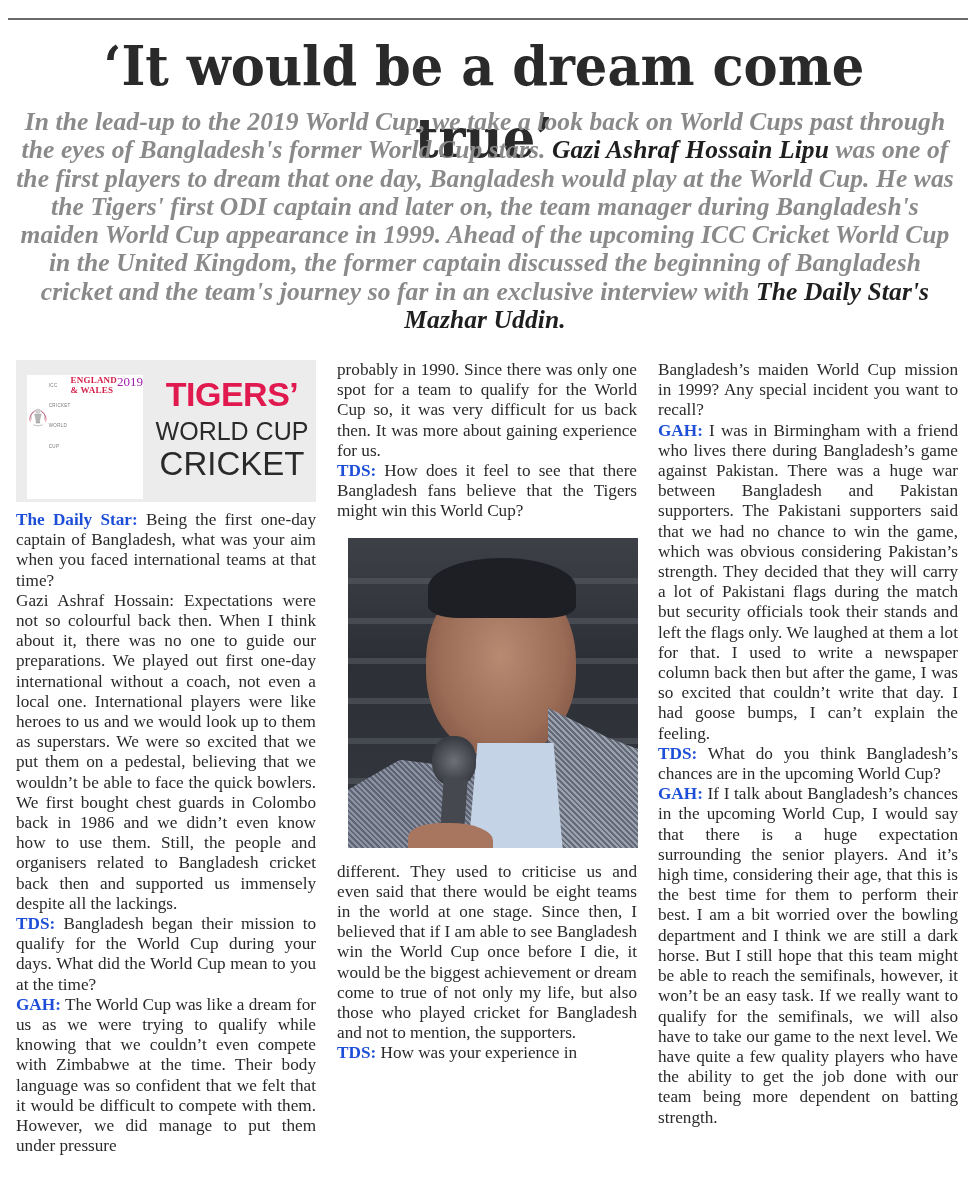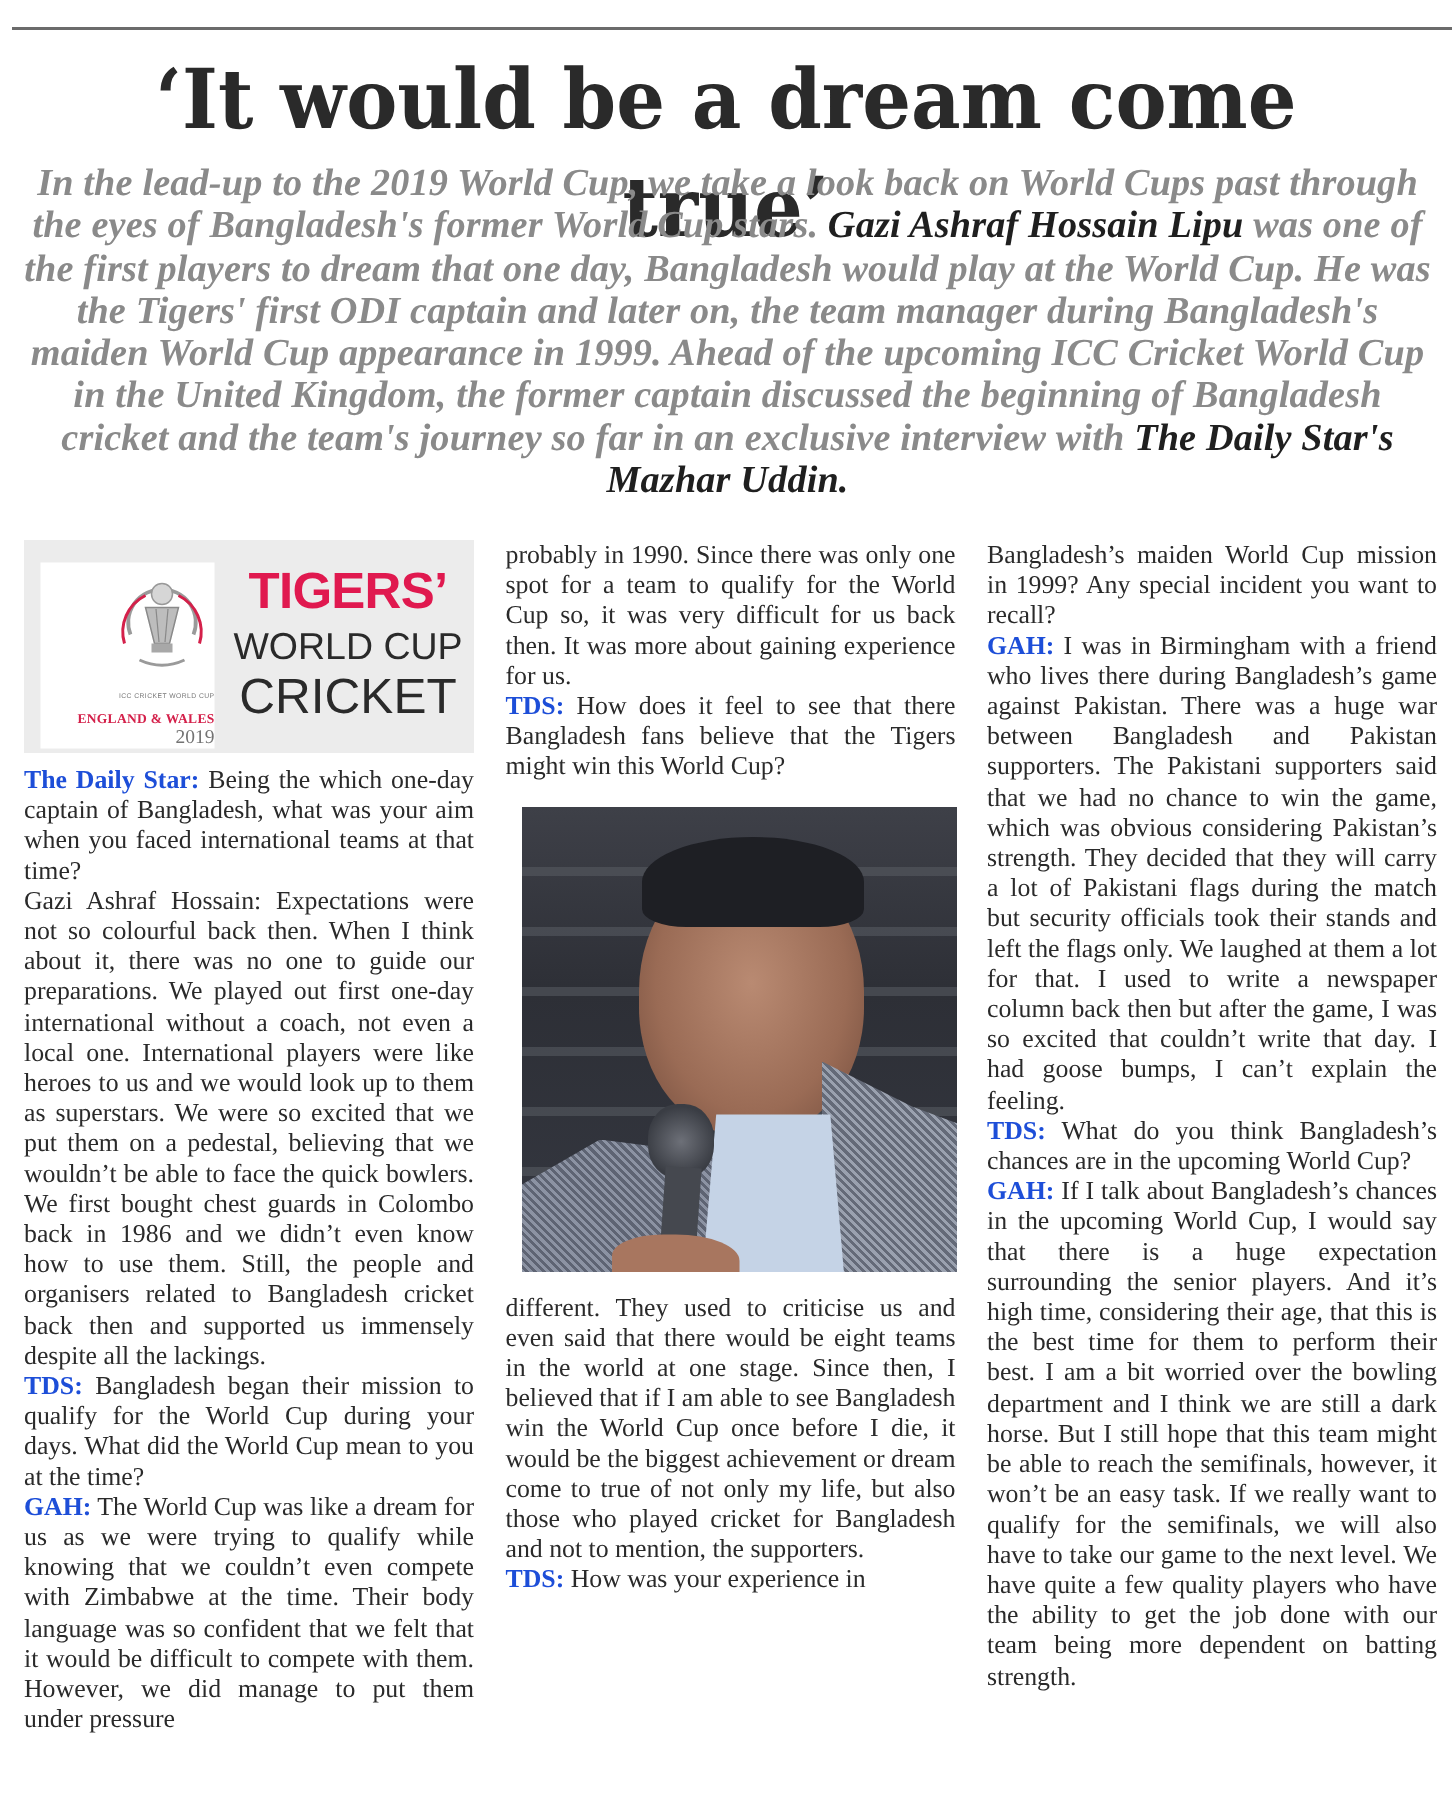--- a/index.html
+++ b/index.html
@@ -29,26 +29,26 @@
     .col1 { left: 16px; width: 300px; }
     .col2 { left: 337px; width: 300px; }
     .col3 { left: 658px; width: 300px; }
 
     .banner {
       position: relative; width: 300px; height: 142px; background: #ececec;
       margin-top: 0; margin-bottom: 8px;
     }
     .logo-box {
       position: absolute; left: 11px; top: 15px; width: 116px; height: 124px; background: #fff;
-      display: flex; flex-direction: column; align-items: flex-end; justify-content: flex-start;
+      display: flex; flex-direction: row; align-items: flex-start; justify-content: flex-start;
     }
     .logo-box svg { margin-top: 8px; }
     .logo-small { font-family: "Liberation Sans", sans-serif; font-size: 4.5px; color: #777; letter-spacing: 0.3px; margin-top: 1px; }
     .logo-eng { font-family: "Liberation Serif", serif; font-size: 9px; color: #d4204a; font-weight: bold; letter-spacing: 0.2px; line-height: 10px; }
-    .logo-year { font-family: "Liberation Serif", serif; font-size: 13px; color: #737373; line-height: 13px; }
+    .logo-year { font-family: "Liberation Serif", serif; font-size: 13px; color: #a21caf; line-height: 13px; }
     .banner-title {
       position: absolute; left: 136px; top: 14px; width: 160px; text-align: center;
       font-family: "Liberation Sans", sans-serif;
     }
     .tigers { font-size: 34px; font-weight: bold; color: #e0194f; line-height: 40px; letter-spacing: -0.5px; }
     .wc { font-size: 25px; color: #2a2a2a; line-height: 30px; margin-top: 2px; }
     .stripes { font-size: 33px; color: #2a2a2a; line-height: 36px; }
 
     .photo {
       width: 290px; height: 310px; margin: 16px 0 14px 11px; position: relative; overflow: hidden;
@@ -93,21 +93,21 @@
       <div class="logo-small">ICC CRICKET WORLD CUP</div>
       <div class="logo-eng">ENGLAND &amp; WALES</div>
       <div class="logo-year">2019</div>
     </div>
     <div class="banner-title">
       <div class="tigers">TIGERS’</div>
       <div class="wc">WORLD CUP</div>
       <div class="stripes">CRICKET</div>
     </div>
   </div>
-  <p><b>The Daily Star:</b><span> Being the which one-day captain of Bangladesh, what was your aim when you faced international teams at that time?</span></p>
+  <p><b>The Daily Star:</b><span> Being the first one-day captain of Bangladesh, what was your aim when you faced international teams at that time?</span></p>
   <p><span>Gazi Ashraf Hossain: Expectations were not so colourful back then. When I think about it, there was no one to guide our preparations. We played out first one-day international without a coach, not even a local one. International players were like heroes to us and we would look up to them as superstars. We were so excited that we put them on a pedestal, believing that we wouldn’t be able to face the quick bowlers. We first bought chest guards in Colombo back in 1986 and we didn’t even know how to use them. Still, the people and organisers related to Bangladesh cricket back then and supported us immensely despite all the lackings.</span></p>
   <p><b>TDS:</b><span> Bangladesh began their mission to qualify for the World Cup during your days. What did the World Cup mean to you at the time?</span></p>
   <p><b>GAH:</b><span> The World Cup was like a dream for us as we were trying to qualify while knowing that we couldn’t even compete with Zimbabwe at the time. Their body language was so confident that we felt that it would be difficult to compete with them. However, we did manage to put them under pressure</span></p>
 </div>
 
 <div class="col col2">
   <p><span>probably in 1990. Since there was only one spot for a team to qualify for the World Cup so, it was very difficult for us back then. It was more about gaining experience for us.</span></p>
   <p><b>TDS:</b><span> How does it feel to see that there Bangladesh fans believe that the Tigers might win this World Cup?</span></p>
   <div class="photo">
     <div class="stripe" style="top:40px"></div>

